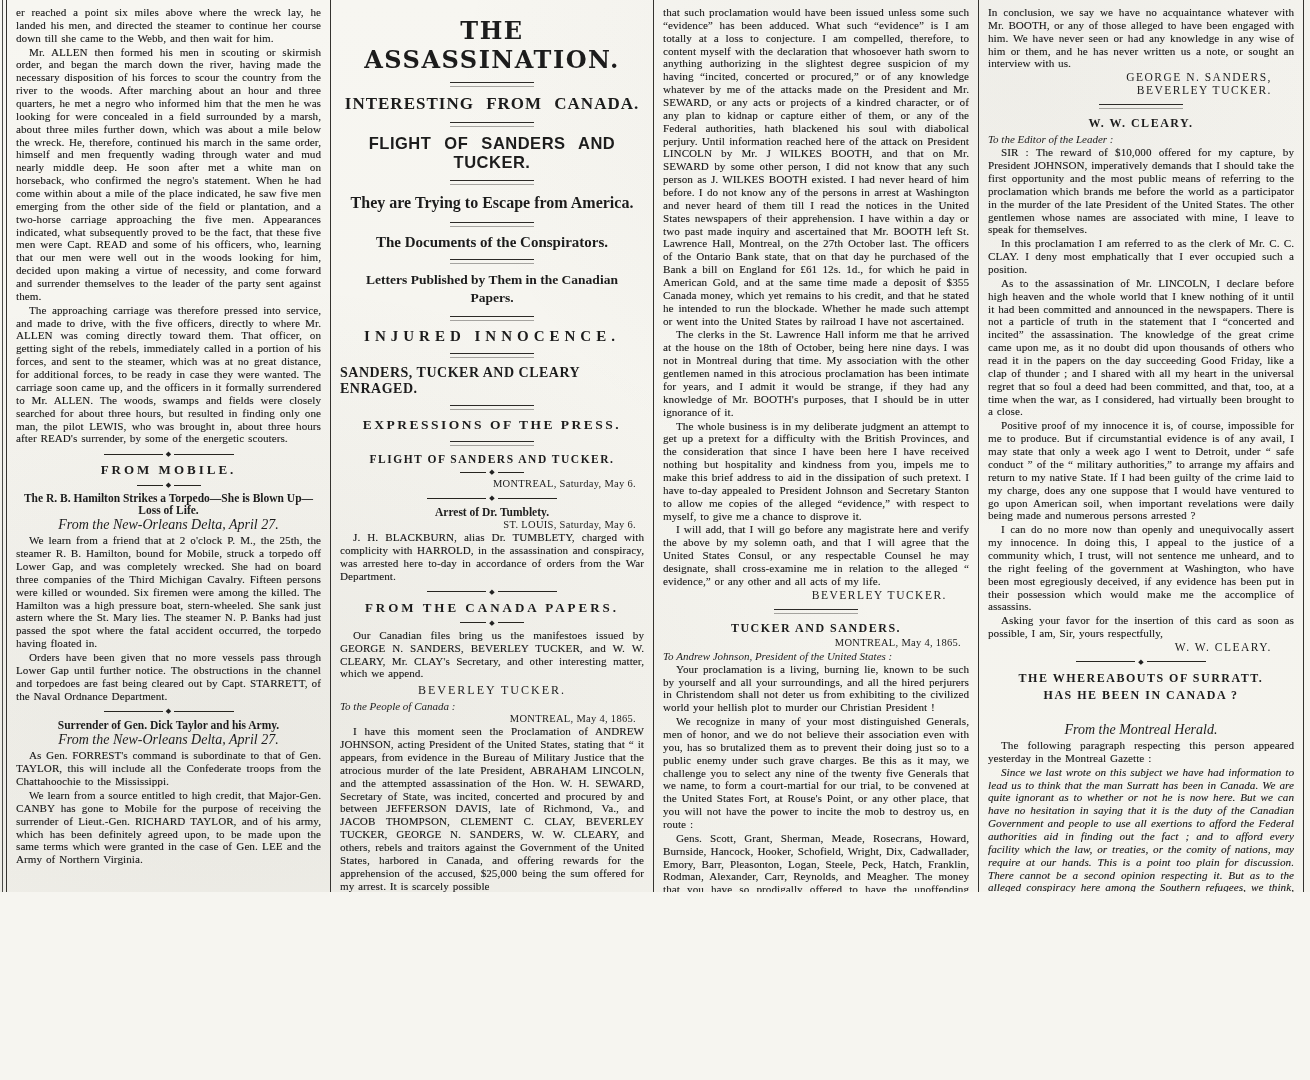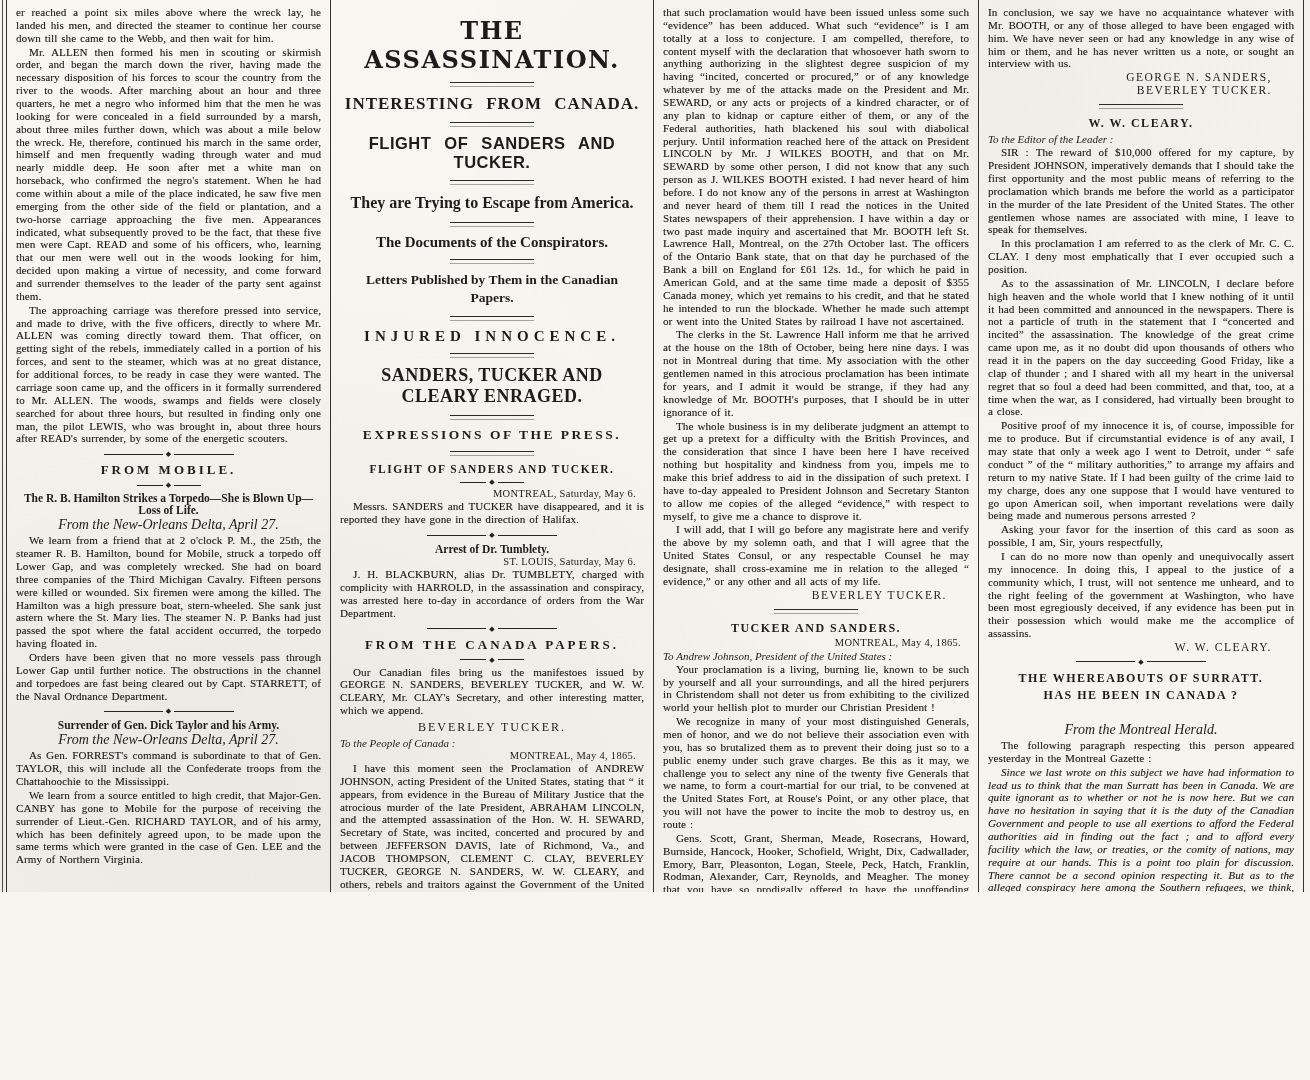--- a/index.html
+++ b/index.html
@@ -60,21 +60,21 @@
   }
   .h-gothic {
     font-family: "Liberation Sans", sans-serif;
     font-weight: 700; font-size: 16.5px; text-align: center;
     word-spacing: 8px; letter-spacing: 0.5px; margin: 2px 0;
   }
   .h-deck { font-weight: bold; font-size: 16px; text-align: center; line-height: 1.35; margin: 2px 10px; }
   .h-deck-md { font-weight: bold; font-size: 15px; text-align: center; margin: 2px 0; }
   .h-deck-sm { font-weight: bold; font-size: 13.5px; text-align: center; line-height: 1.4; margin: 2px 18px; }
   .h-spaced { font-weight: bold; font-size: 15px; text-align: center; letter-spacing: 5px; margin: 2px 0; }
-  .h-cond { font-weight: bold; font-size: 18px; text-align: center; letter-spacing: 0.5px; margin: 2px 0; }
+  .h-cond { font-weight: bold; font-size: 14px; text-align: left; letter-spacing: 0.5px; margin: 2px 0; }
   .h-press { font-weight: bold; font-size: 13.5px; text-align: center; letter-spacing: 2.5px; margin: 2px 0; }
   .h-subsect { font-weight: bold; font-size: 11.5px; text-align: center; letter-spacing: 1.5px; margin: 3px 0 1px 0; }
   .h-mock { font-weight: bold; font-size: 10.8px; text-align: center; line-height: 1.3; margin: 2px 4px; text-shadow: 0.3px 0.3px 0 rgba(20,20,20,0.4); }
   .h-sect { font-weight: bold; font-size: 13px; text-align: center; letter-spacing: 3px; margin: 4px 0 1px 0; }
   .h-sub { font-weight: bold; font-size: 11.5px; text-align: center; margin: 3px 0 1px 0; }
   .h-caps { font-weight: bold; font-size: 12px; text-align: center; letter-spacing: 1.5px; margin: 5px 0 1px 0; }
   .h-subcaps { font-weight: bold; font-size: 12px; text-align: center; letter-spacing: 1.5px; margin: 2px 0 19px 0; }
   .src { font-style: italic; font-size: 14px; text-align: center; margin: 1px 0; }
   .date { font-size: 10.5px; text-align: right; padding-right: 8px; margin: 1px 0; letter-spacing: 0.3px; }
   .salut { font-style: italic; font-size: 11px; margin: 2px 0 1px 0; text-indent: 0; }
@@ -130,21 +130,20 @@
       <div class="rule"></div>
       <div class="h-spaced">INJURED INNOCENCE.</div>
       <div class="rule"></div>
       <div class="h-cond">SANDERS, TUCKER AND CLEARY ENRAGED.</div>
       <div class="rule"></div>
       <div class="h-press">EXPRESSIONS OF THE PRESS.</div>
       <div class="rule"></div>
       <div class="h-subsect">FLIGHT OF SANDERS AND TUCKER.</div>
       <div class="ornsm">◆</div>
       <div class="date">MONTREAL, Saturday, May 6.</div>
-      <div class="para">Messrs. SANDERS and TUCKER have disappeared, and it is reported they have gone in the direction of Halifax.</div>
       <div class="orn">◆</div>
       <div class="h-sub">Arrest of Dr. Tumblety.</div>
       <div class="date">ST. LOUIS, Saturday, May 6.</div>
       <div class="para">J. H. BLACKBURN, alias Dr. TUMBLETY, charged with complicity with HARROLD, in the assassination and conspiracy, was arrested here to-day in accordance of orders from the War Department.</div>
       <div class="orn">◆</div>
       <div class="h-sect">FROM THE CANADA PAPERS.</div>
       <div class="ornsm">◆</div>
       <div class="para">Our Canadian files bring us the manifestoes issued by GEORGE N. SANDERS, BEVERLEY TUCKER, and W. W. CLEARY, Mr. CLAY's Secretary, and other interesting matter, which we append.</div>
       <div class="sigc">BEVERLEY TUCKER.</div>
       <div class="salut">To the People of Canada :</div>
@@ -169,22 +168,22 @@
       <div class="para cont">In conclusion, we say we have no acquaintance whatever with Mr. BOOTH, or any of those alleged to have been engaged with him. We have never seen or had any knowledge in any wise of him or them, and he has never written us a note, or sought an interview with us.</div>
       <div class="sig">GEORGE N. SANDERS,</div>
       <div class="sig">BEVERLEY TUCKER.</div>
       <div class="rule"></div>
       <div class="h-caps">W. W. CLEARY.</div>
       <div class="salut">To the Editor of the Leader :</div>
       <div class="para">SIR : The reward of $10,000 offered for my capture, by President JOHNSON, imperatively demands that I should take the first opportunity and the most public means of referring to the proclamation which brands me before the world as a participator in the murder of the late President of the United States. The other gentlemen whose names are associated with mine, I leave to speak for themselves.</div>
       <div class="para">In this proclamation I am referred to as the clerk of Mr. C. C. CLAY. I deny most emphatically that I ever occupied such a position.</div>
       <div class="para">As to the assassination of Mr. LINCOLN, I declare before high heaven and the whole world that I knew nothing of it until it had been committed and announced in the newspapers. There is not a particle of truth in the statement that I “concerted and incited” the assassination. The knowledge of the great crime came upon me, as it no doubt did upon thousands of others who read it in the papers on the day succeeding Good Friday, like a clap of thunder ; and I shared with all my heart in the universal regret that so foul a deed had been committed, and that, too, at a time when the war, as I considered, had virtually been brought to a close.</div>
       <div class="para">Positive proof of my innocence it is, of course, impossible for me to produce. But if circumstantial evidence is of any avail, I may state that only a week ago I went to Detroit, under “ safe conduct ” of the “ military authorities,” to arrange my affairs and return to my native State. If I had been guilty of the crime laid to my charge, does any one suppose that I would have ventured to go upon American soil, when important revelations were daily being made and numerous persons arrested ?</div>
+      <div class="para">I can do no more now than openly and unequivocally assert my innocence. In doing this, I appeal to the justice of a community which, I trust, will not sentence me unheard, and to the right feeling of the government at Washington, who have been most egregiously deceived, if any evidence has been put in their possession which would make me the accomplice of assassins.</div>
       <div class="para">Asking your favor for the insertion of this card as soon as possible, I am, Sir, yours respectfully,</div>
-      <div class="para">I can do no more now than openly and unequivocally assert my innocence. In doing this, I appeal to the justice of a community which, I trust, will not sentence me unheard, and to the right feeling of the government at Washington, who have been most egregiously deceived, if any evidence has been put in their possession which would make me the accomplice of assassins.</div>
       <div class="sig">W. W. CLEARY.</div>
       <div class="orn">◆</div>
       <div class="h-caps">THE WHEREABOUTS OF SURRATT.</div>
       <div class="h-subcaps">HAS HE BEEN IN CANADA ?</div>
       <div class="src">From the Montreal Herald.</div>
       <div class="para">The following paragraph respecting this person appeared yesterday in the Montreal Gazette :</div>
       <div class="para italic">Since we last wrote on this subject we have had information to lead us to think that the man Surratt has been in Canada. We are quite ignorant as to whether or not he is now here. But we can have no hesitation in saying that it is the duty of the Canadian Government and people to use all exertions to afford the Federal authorities aid in finding out the fact ; and to afford every facility which the law, or treaties, or the comity of nations, may require at our hands. This is a point too plain for discussion. There cannot be a second opinion respecting it. But as to the alleged conspiracy here among the Southern refugees, we think, requires evidence before we believe it. We attach weight to the statement which Brig.-Gen. LEE made to us, as to his ignorance of any such conspiracy ; and had there been any of the nature alleged, he would likely have heard of it. That officer, as a Southern gentleman, repudiated sympathy with assassination as indignantly as could any man who lives. What is unfair, these are accusations against a class of gentlemen without specification.</div>
       <div class="para">(1) When a few days ago we stated on information which was of a public character, supported, however, by knowledge of some facts which we did not and have not made public, that this assassin, or supposed assassin, had made his way to Canada, it was</div>
     </div>
 </div>

